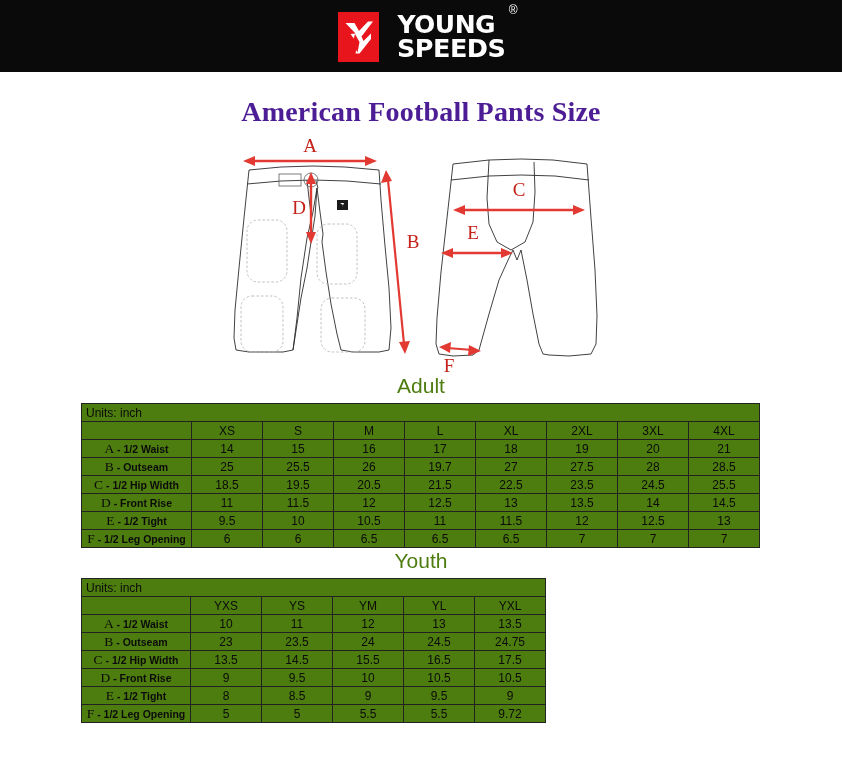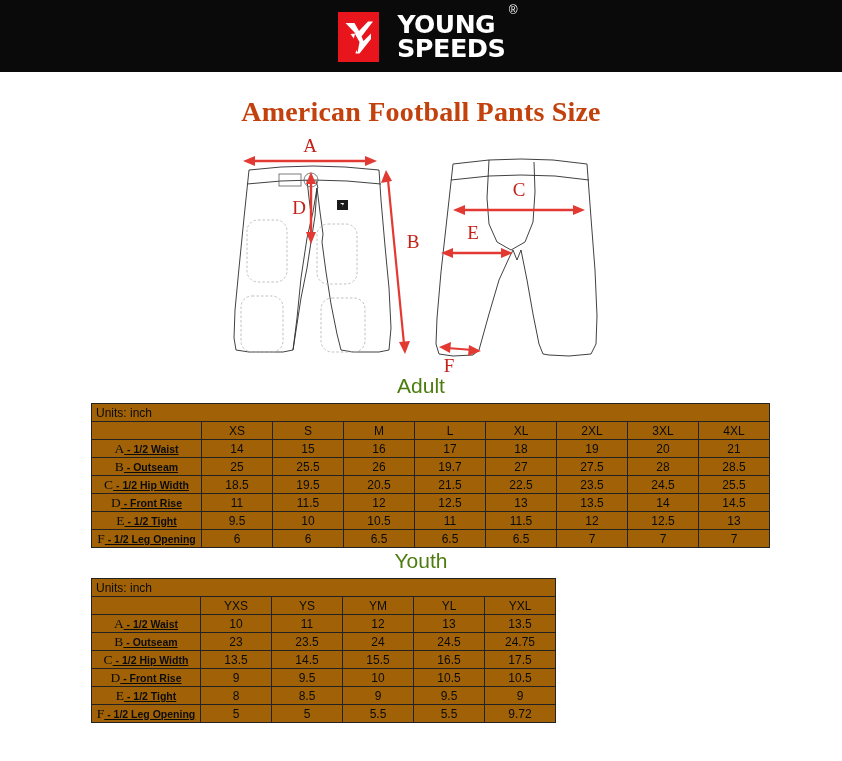--- a/index.html
+++ b/index.html
@@ -81,21 +81,21 @@
   
   #page-title {
     position: absolute;
     left: 0;
     top: 96px;
     width: 842px;
     text-align: center;
     font-family: "Liberation Serif", serif;
     font-weight: bold;
     font-size: 28px;
-    color: #c2410c;
+    color: #4c1d95;
     letter-spacing: 0.2px;
   }
 
   
   #diagram {
     position: absolute;
     left: 221px;
     top: 138px;
     width: 400px;
     height: 238px;
@@ -113,23 +113,22 @@
     color: #4d7c0f;
   }
   #section-label-adult { top: 374px; }
   #section-label-youth { top: 549px; }
 
   
   .size-table {
     position: absolute;
     border-collapse: collapse;
     table-layout: fixed;
-    background: #a16207;
+    background: #4d7c0f;
     font-family: "Liberation Sans", sans-serif;
-    margin-left: 10px;
   }
   #table-adult {
     left: 81px;
     top: 403px;
     width: 679px;
   }
   #table-youth {
     left: 81px;
     top: 578px;
     width: 464px;
@@ -157,21 +156,20 @@
     font-size: 11px;
     white-space: nowrap;
   }
   .row-label .rl-letter {
     font-size: 13.5px;
     font-family: "Liberation Serif", serif;
   }
   .row-label .rl-text {
     font-size: 10.5px;
     font-weight: bold;
-    text-decoration: underline;
   }
   .hdr-cell {
     font-size: 12.5px;
   }
   .val-cell { font-size: 12.5px; }
 </style>
 </head>
 <body>
 
 <div id="brand-header">

